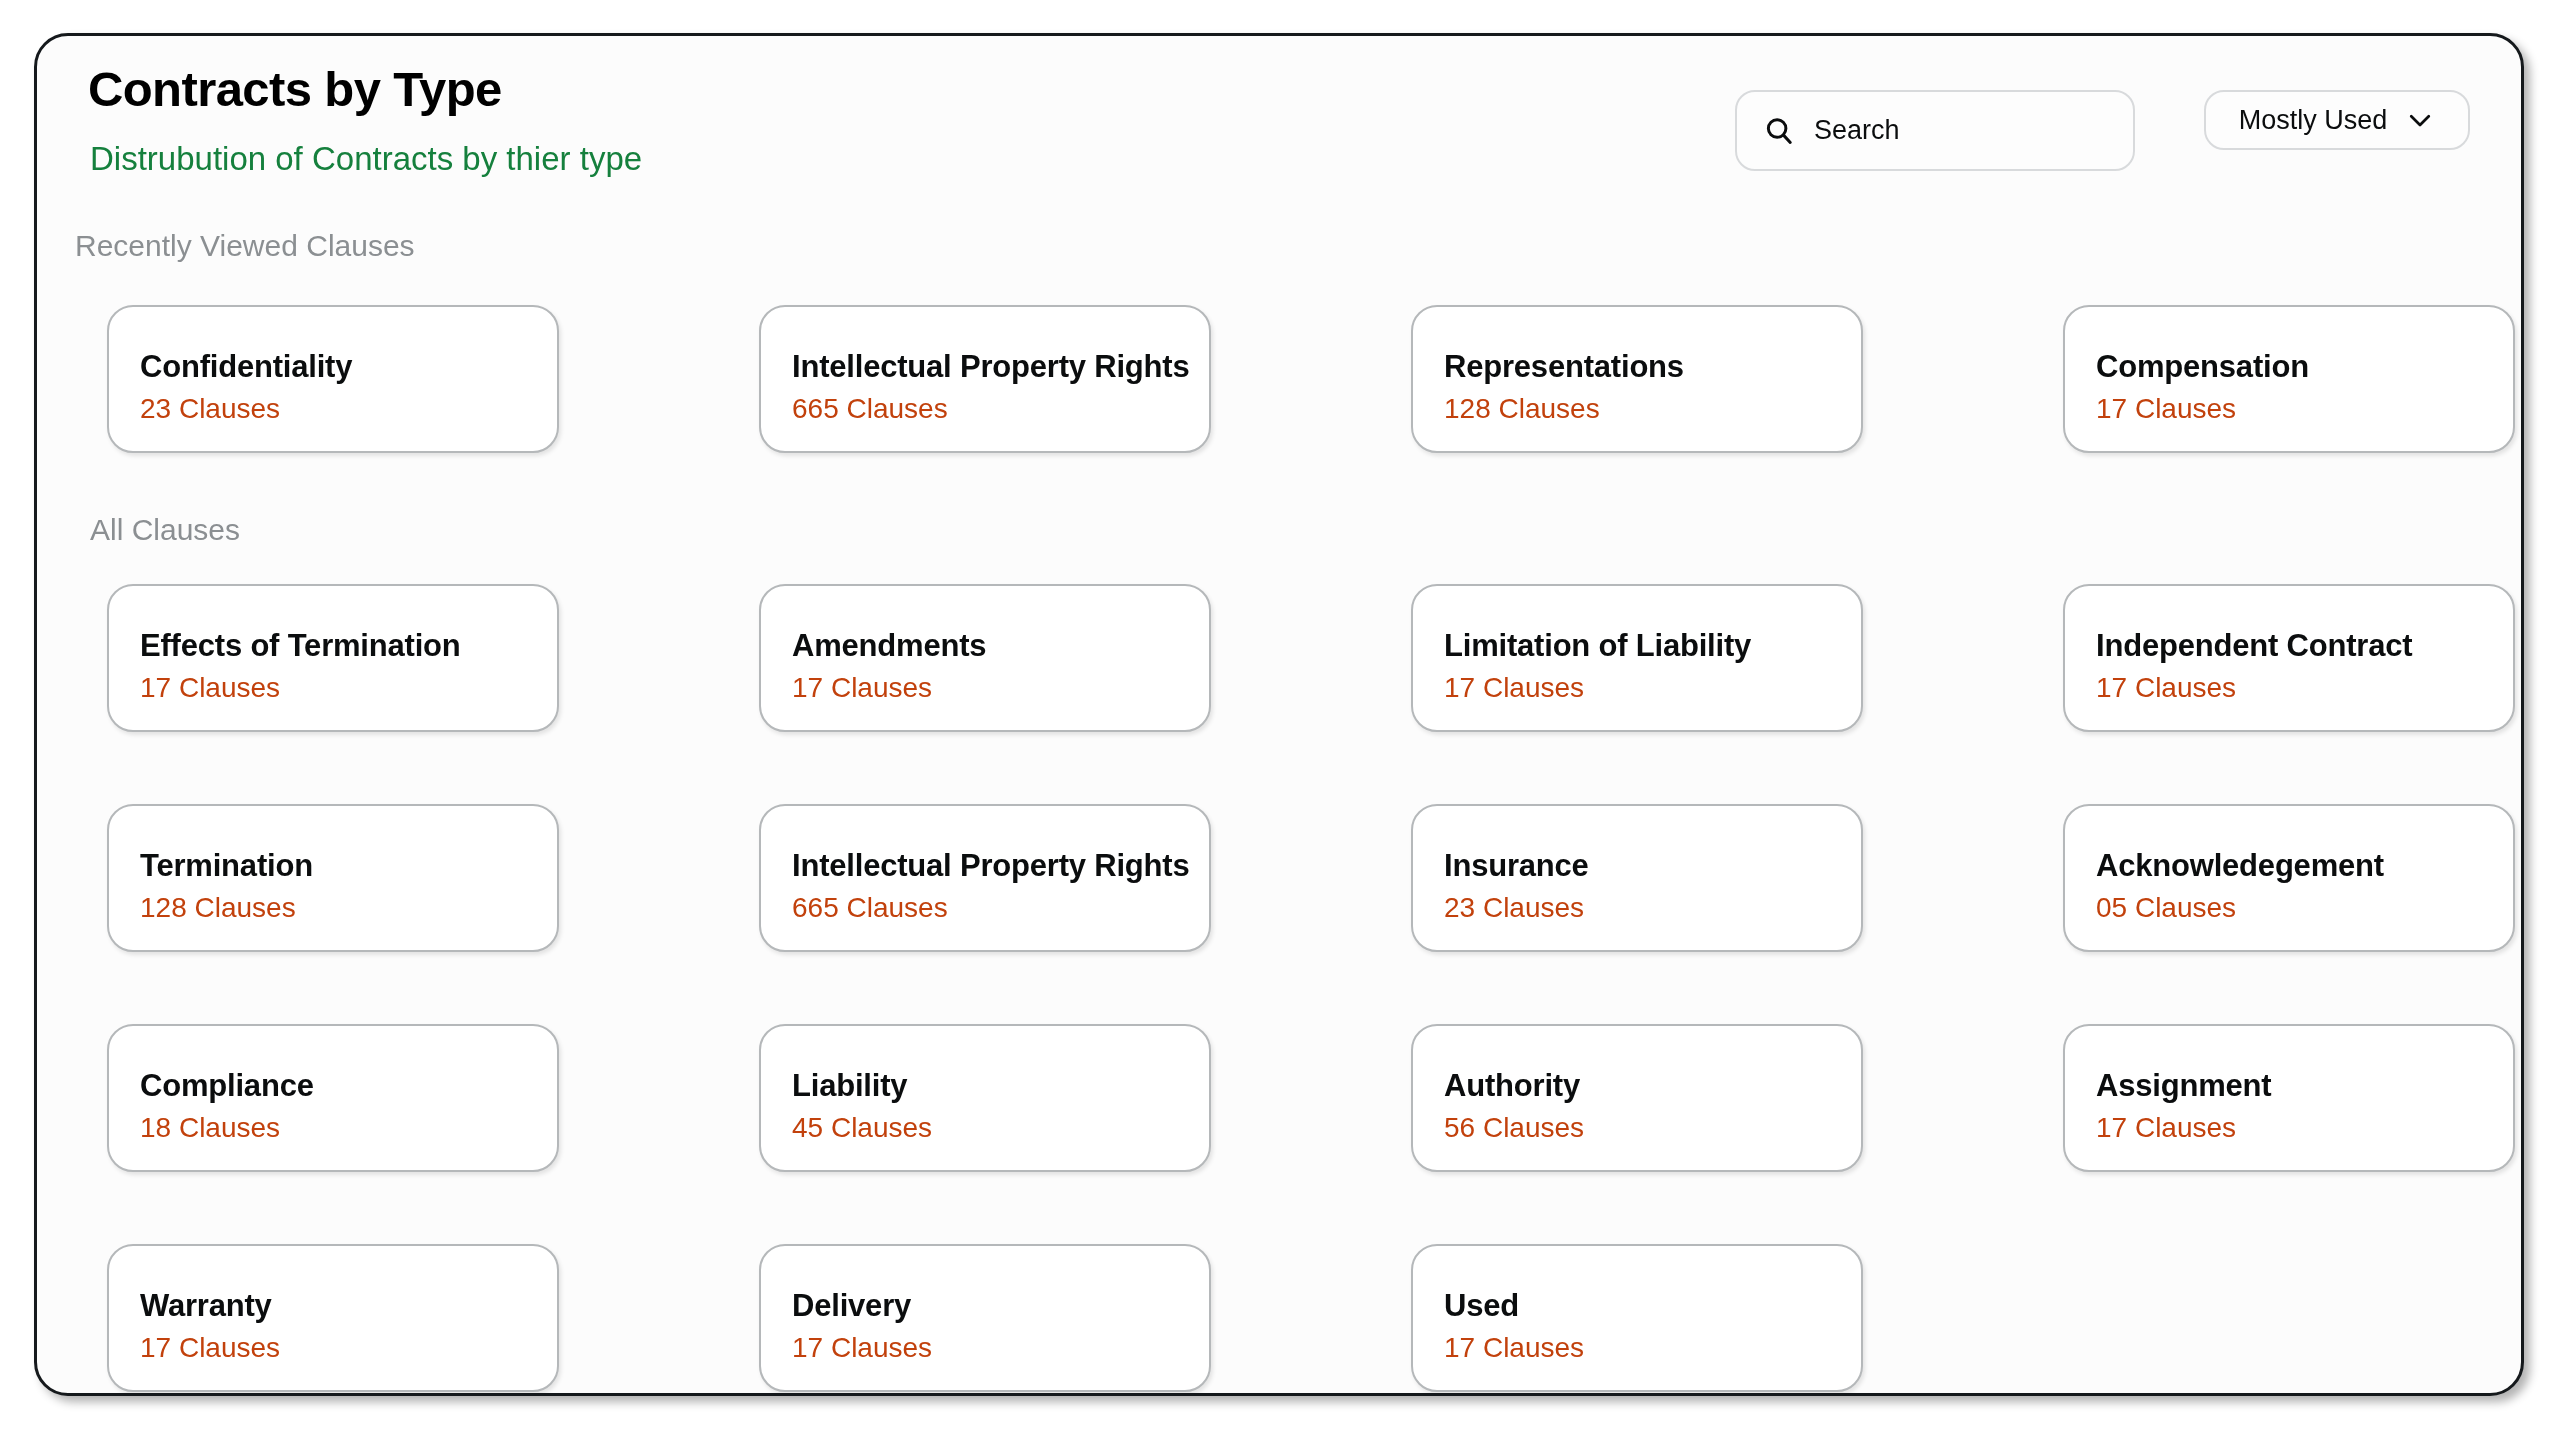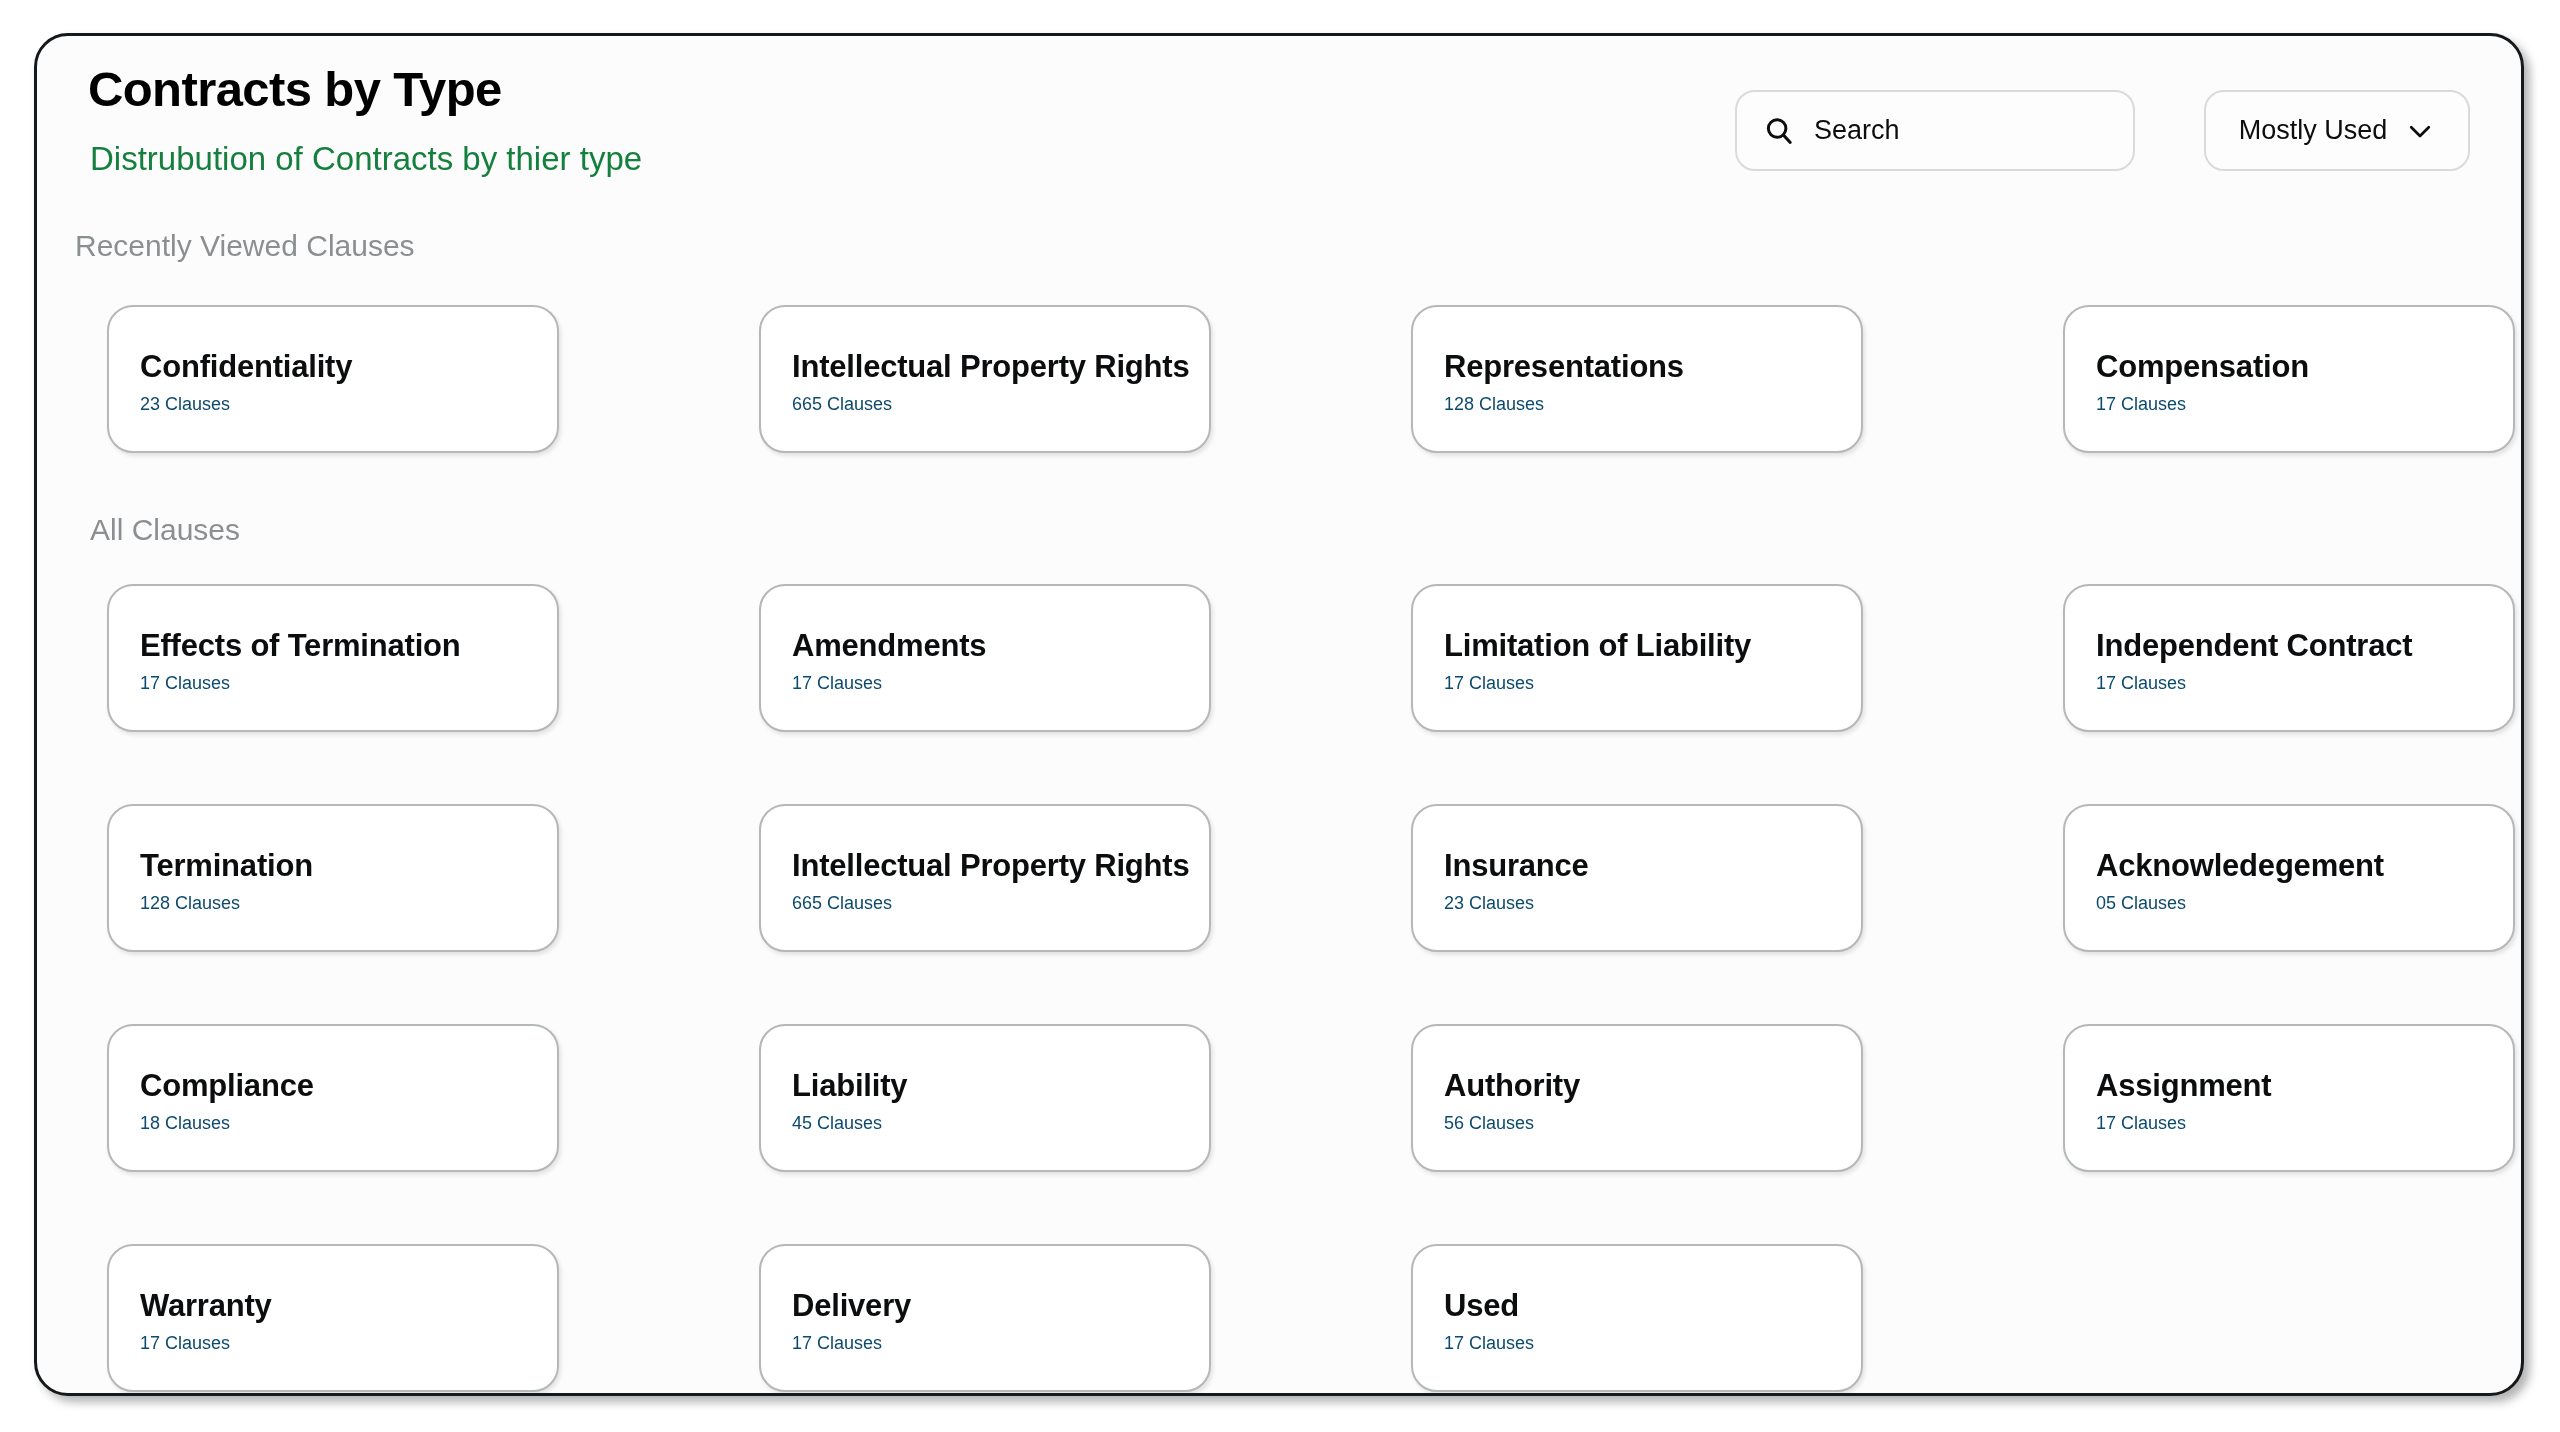--- a/index.html
+++ b/index.html
@@ -83,21 +83,21 @@
     font-size: 27px;
     color: #0b0d0e;
     font-weight: 400;
   }
 
   .dropdown {
     position: absolute;
     right: 51px;
     top: 54px;
     width: 266px;
-    height: 81px;
+    height: 60px;
     box-sizing: border-box;
     background: #fdfdfd;
     border: 2px solid #d8dadc;
     border-radius: 20px;
     display: flex;
     align-items: center;
     justify-content: center;
     gap: 18px;
   }
   .dropdown-label {
@@ -144,23 +144,23 @@
   .card-title {
     font-size: 31px;
     font-weight: 700;
     color: #0b0d0e;
     letter-spacing: -0.2px;
     line-height: 1;
     white-space: nowrap;
   }
   .card-count {
     margin-top: 13px;
-    font-size: 18px;
-    font-weight: 400;
-    color: #0c4a6e;
+    font-size: 28px;
+    font-weight: 400;
+    color: #c2410c;
     line-height: 1;
     white-space: nowrap;
   }
 </style>
 </head>
 <body>
 
 <div class="panel">
 
   <div class="header">

